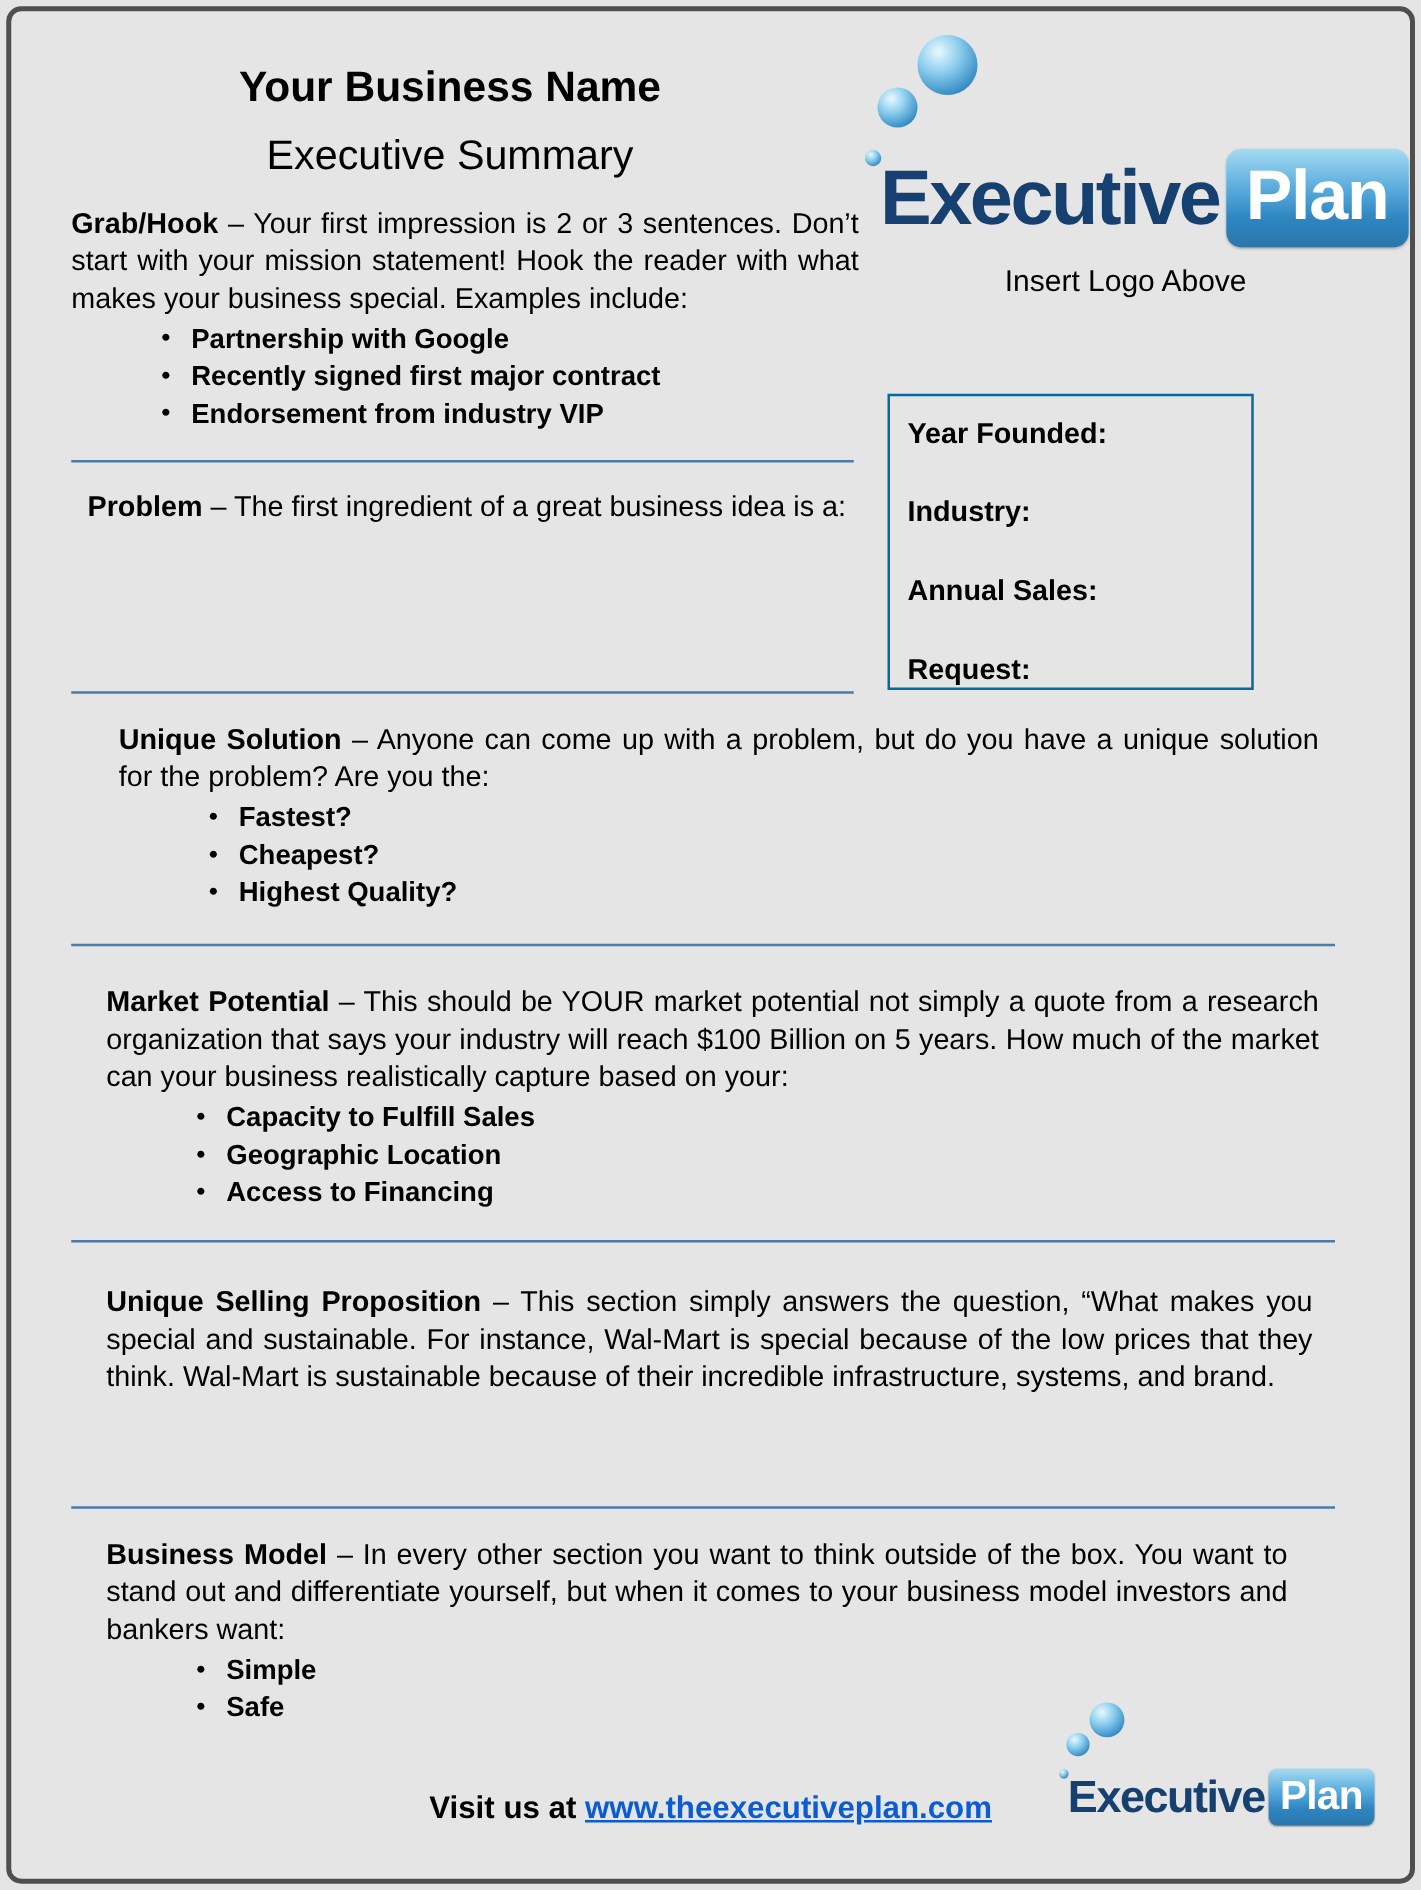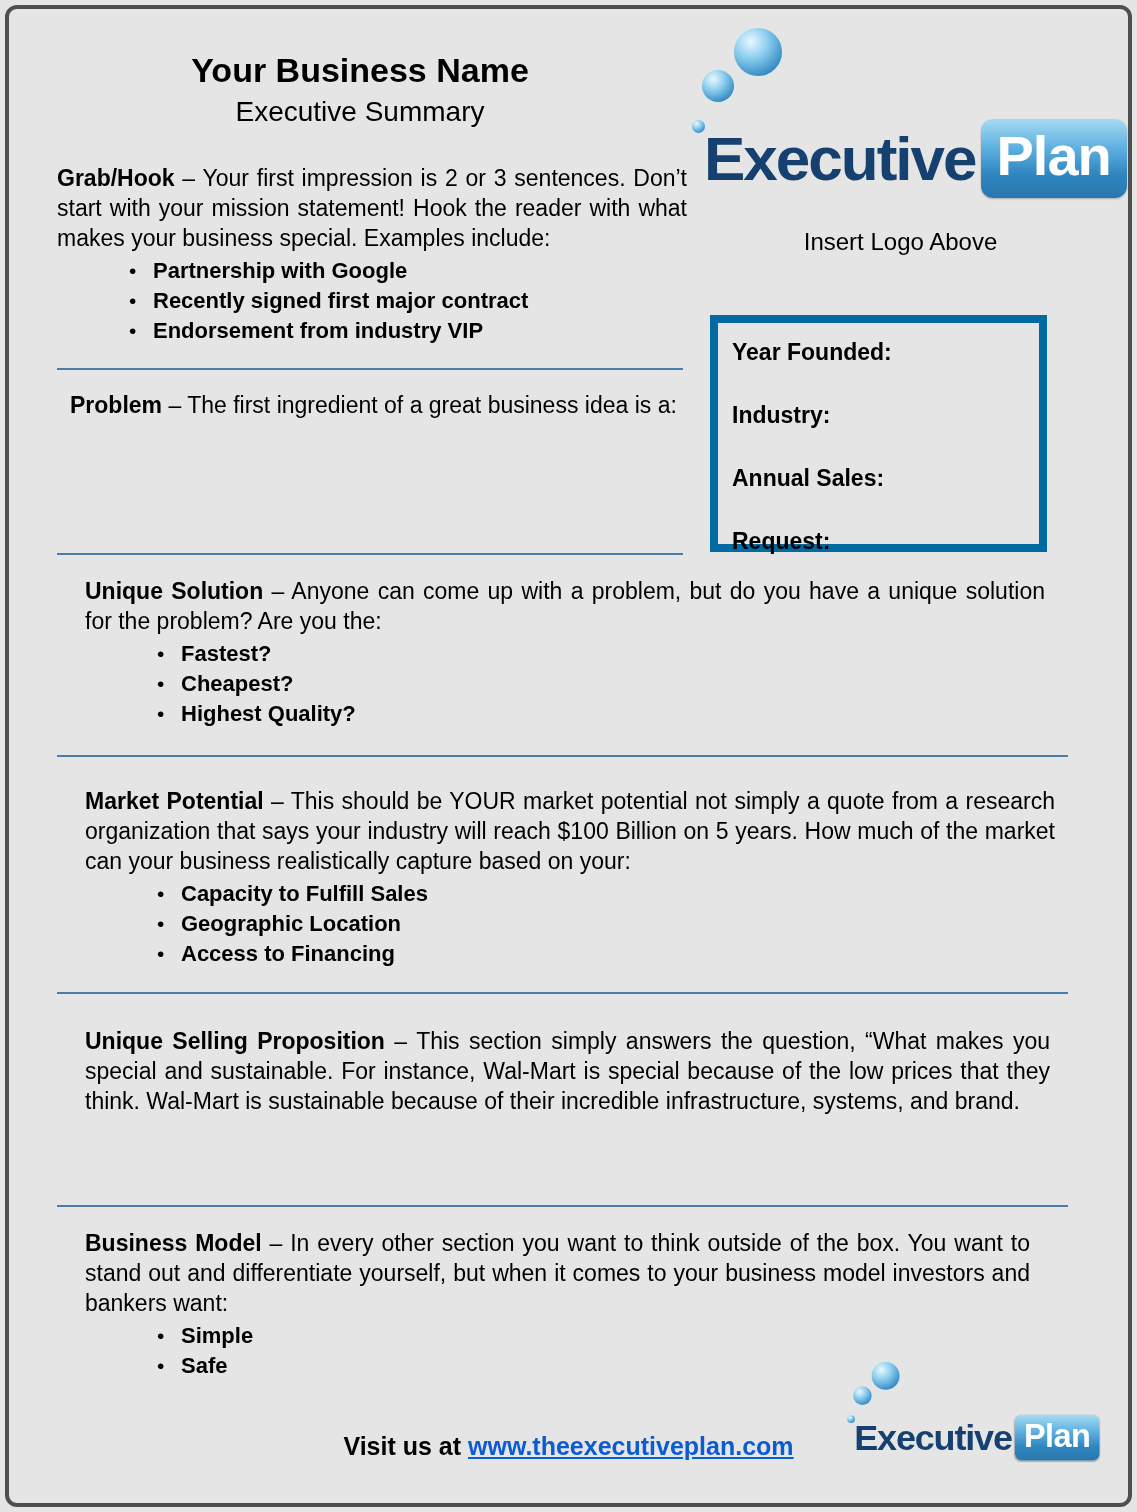--- a/index.html
+++ b/index.html
@@ -3,55 +3,55 @@
 <meta charset="utf-8">
 <style>
   html,body { margin:0; padding:0; background:#ffffff; }
   body { width:1137px; height:1512px; font-family:"Liberation Sans", sans-serif; color:#000; }
   .sheet { position:relative; width:1137px; height:1512px; background:#e5e5e5; overflow:hidden; }
   .page-border { position:absolute; inset:5px; border:4px solid #4f4f4f; border-radius:12px; pointer-events:none; }
 
   
   .header-left { position:absolute; left:130px; top:50px; width:460px; text-align:center; }
   .doc-title { font-size:34px; font-weight:bold; line-height:40px; }
-  .doc-subtitle { font-size:28px; line-height:32px; margin-top:6px; }
+  .doc-subtitle { font-size:33px; line-height:32px; margin-top:18px; }
 
   
   .logo { position:absolute; width:430px; height:170px; }
   .logo-lg { left:688px; top:28px; }
   .logo-sm { left:845px; top:1362px; transform:scale(0.58); transform-origin:top left; }
   .bubble { position:absolute; border-radius:50%;
             background:radial-gradient(circle at 35% 28%, #eaf8ff 0%, #8fd0ef 35%, #2e86c1 80%, #1f6ea6 100%); }
   .b1 { left:46px; top:0;   width:48px; height:48px; }
   .b2 { left:14px; top:42px; width:32px; height:32px; }
   .b3 { left:4px;  top:92px; width:13px; height:13px; }
   .logo-text { position:absolute; left:16px; bottom:0; display:flex; align-items:center; white-space:nowrap; }
   .logo-exec { font-size:62px; font-weight:bold; color:#16406f; letter-spacing:-2px; line-height:74px; }
   .logo-plan { font-size:56px; font-weight:bold; color:#ffffff; letter-spacing:-1px; margin-left:5px;
                padding:4px 16px 10px; border-radius:12px;
                background:linear-gradient(180deg,#a6dbf2 0%, #5caede 38%, #2f86c0 70%, #2a76ac 100%);
                box-shadow:0 1px 2px rgba(0,0,0,0.25); }
-  .logo-caption { position:absolute; left:688px; top:228px; width:425px; text-align:center; font-size:24px; }
+  .logo-caption { position:absolute; left:688px; top:212px; width:425px; text-align:center; font-size:24px; }
 
   
-  .info-box { position:absolute; left:710px; top:315px; width:337px; height:237px;
-              border:8px solid #0369a1; box-sizing:border-box; padding:16px 10px 0 14px; }
+  .info-box { position:absolute; left:710px; top:315px; width:293px; height:237px;
+              border:2px solid #0369a1; box-sizing:border-box; padding:16px 10px 0 14px; }
   .info-field { font-size:23px; font-weight:bold; line-height:26px; margin-bottom:37px; }
 
   
   .section { position:absolute; }
   .para { margin:0; font-size:23px; line-height:30px; text-align:justify; }
   .para .h { font-weight:bold; }
   .bullets { list-style:none; margin:3px 0 0 0; padding:0 0 0 72px; }
   .bullets li { position:relative; padding-left:24px; font-size:22px; font-weight:bold; line-height:30px; }
   .bullets li::before { content:"\2022"; position:absolute; left:0; top:0; font-weight:normal; font-size:21px; }
 
   .sec-grab     { left:57px;  top:163px;  width:630px; }
   .sec-problem  { left:70px;  top:390px;  width:612px; }
-  .sec-solution { left:85px;  top:576px;  width:960px; }
+  .sec-solution { left:95px;  top:576px;  width:960px; }
   .sec-market   { left:85px;  top:786px;  width:970px; }
   .sec-usp      { left:85px;  top:1026px; width:965px; }
   .sec-model    { left:85px;  top:1228px; width:945px; }
 
   
   .rule { position:absolute; height:0; border-top:2px solid #4a7cab; }
   .rule-1 { left:57px; top:368px;  width:626px; }
   .rule-2 { left:57px; top:553px;  width:626px; }
   .rule-3 { left:57px; top:755px;  width:1011px; }
   .rule-4 { left:57px; top:992px;  width:1011px; }

